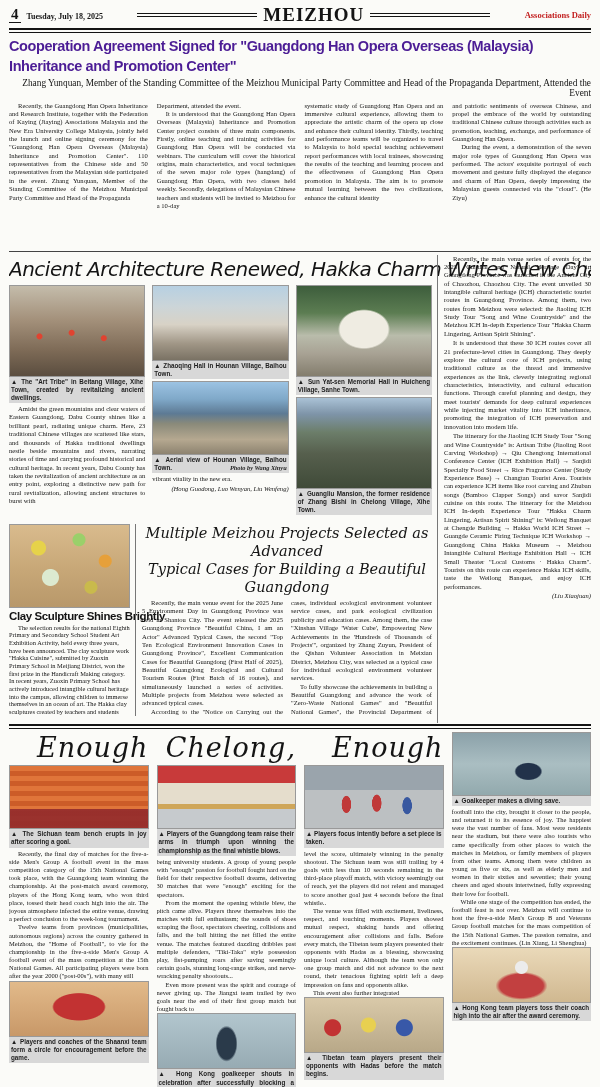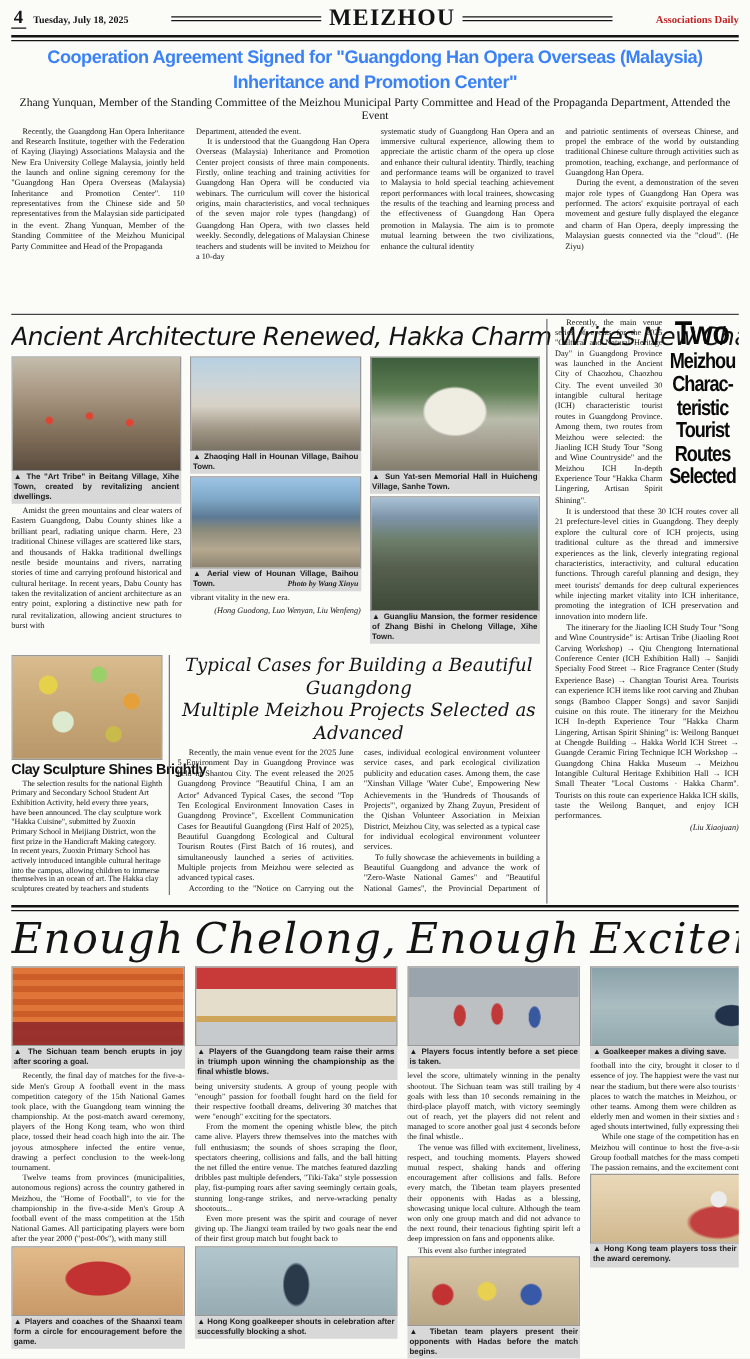--- a/index.html
+++ b/index.html
@@ -13,22 +13,22 @@
   .pageno{font-size:15px;font-weight:bold;border-bottom:1.5px solid #141414;padding:0 2px;line-height:1}
   .date{font-size:8px;font-weight:bold}
   .mh-center{display:flex;align-items:center;gap:6px;flex:1;justify-content:center}
   .mh-rule{flex:0 0 120px;height:4px;border-top:1.5px solid #141414;border-bottom:0.5px solid #141414}
   .mh-title{font-size:19px;font-weight:bold;letter-spacing:1px;font-family:"Liberation Serif",serif}
   .mh-right{font-size:8.5px;font-weight:bold;color:#c32222}
   .dbl-rule{height:5px;border-top:2px solid #141414;border-bottom:1px solid #141414;margin:1px 0 3px}
   .thin-rule{border-top:1px solid #444;margin:3px 0}
 
   
-  .lead h1{color:#3b82f6;font-family:"Liberation Sans",sans-serif;font-weight:bold;font-size:14.5px;text-align:center;letter-spacing:-0.4px;line-height:1.4;margin:2px 0 1px}
-  .lead h2{font-size:9.3px;font-weight:normal;text-align:center;margin-bottom:4px}
+  .lead h1{color:#4c1d95;font-family:"Liberation Sans",sans-serif;font-weight:bold;font-size:14.5px;text-align:left;letter-spacing:-0.4px;line-height:1.4;margin:2px 0 1px}
+  .lead h2{font-size:9.3px;font-weight:normal;text-align:right;margin-bottom:4px}
   .cols4{display:flex;gap:9px;height:146px;overflow:hidden}
   .cols4 .col{flex:1 1 0}
   p.body,.col p{font-size:6.6px;line-height:1.27;text-align:justify}
   p.indent{text-indent:9px}
   .byline{font-size:6.6px;font-style:italic;text-align:right;margin-top:1px}
 
   
   .middle{display:flex;height:468px;overflow:hidden}
   .mid-left{width:428px;padding-right:5px}
   .mid-right{flex:1;border-left:1px solid #777;padding-left:6px}
@@ -51,21 +51,21 @@
   .sb-top{display:flex;gap:3px}
   .sb-narrow{flex:1}
   .vert-head{width:58px;text-align:center;font-family:"Liberation Sans",sans-serif;font-weight:800;color:#0a0a0a}
   .vh-big{font-size:23px;line-height:1;transform:scaleY(1.15);margin-bottom:3px}
   .vh{font-size:14.5px;line-height:1.28;letter-spacing:-0.8px;transform:scaleY(1.2)}
   .mid-right p{margin-bottom:1px}
 
   
   .sports{display:flex;gap:8px;height:380px;overflow:hidden;margin-top:2px}
   .scol{flex:1 1 0}
-  .script{font-family:"DejaVu Serif",serif;font-style:italic;font-weight:500;font-size:34px;text-align:left;line-height:1.1;margin:1px 0 3px;letter-spacing:1px}
+  .script{font-family:"DejaVu Serif",serif;font-style:italic;font-weight:500;font-size:27px;text-align:right;line-height:1.1;margin:1px 0 3px;letter-spacing:1px}
   .stext{overflow:hidden}
   .scol p{font-size:6.5px;line-height:1.26;text-align:justify}
 
   
   .ph-art{height:92px;background:
     radial-gradient(circle at 22% 56%,#e04330 2.5px,rgba(0,0,0,0) 3.5px),
     radial-gradient(circle at 46% 52%,#e04330 2.5px,rgba(0,0,0,0) 3.5px),
     radial-gradient(circle at 70% 58%,#e04330 2.5px,rgba(0,0,0,0) 3.5px),
     linear-gradient(180deg,#c4bcab 0%,#a3907a 38%,#7d6a56 72%,#5a4d3f 100%)}
   .ph-zhaoqing{height:76px;background:linear-gradient(180deg,#b7d0e2 0%,#ccd5d8 28%,#d8d2c6 52%,#a09686 78%,#7a7264 100%)}
@@ -182,49 +182,40 @@
       </div>
       <div class="mid-bottom">
         <div class="clay">
           <div class="photo ph-food"></div>
           <h3>Clay Sculpture Shines Brightly</h3>
           <p class="indent">The selection results for the national Eighth Primary and Secondary School Student Art Exhibition Activity, held every three years, have been announced. The clay sculpture work "Hakka Cuisine", submitted by Zuoxin Primary School in Meijiang District, won the first prize in the Handicraft Making category. In recent years, Zuoxin Primary School has actively introduced intangible cultural heritage into the campus, allowing children to immerse themselves in an ocean of art. The Hakka clay sculptures created by teachers and students involve meticulous craftsmanship in every step, from shaping, drying, and coloring to firing. The top-award-winning "Hakka Cuisine" was also guided by the school's teacher, Liao Jing.</p>
 
         </div>
         <div class="beautiful">
           <div class="ital-head">
+            <div>Multiple Meizhou Projects Selected as Advanced</div>
             <div>Typical Cases for Building a Beautiful Guangdong</div>
-            <div>Multiple Meizhou Projects Selected as Advanced</div>
           </div>
           <div class="cols2">
             <div class="col">
               <p class="body indent">Recently, the main venue event for the 2025 June 5 Environment Day in Guangdong Province was held in Shantou City. The event released the 2025 Guangdong Province "Beautiful China, I am an Actor" Advanced Typical Cases, the second "Top Ten Ecological Environment Innovation Cases in Guangdong Province", Excellent Communication Cases for Beautiful Guangdong (First Half of 2025), Beautiful Guangdong Ecological and Cultural Tourism Routes (First Batch of 16 routes), and simultaneously launched a series of activities. Multiple projects from Meizhou were selected as advanced typical cases.</p>
               <p class="body indent">According to the "Notice on Carrying out the 2025 'Beautiful China, I am an Actor' Advanced Typical Case Collection Activity", after city-level recommendations, comprehensive review, and public announcement of the list, the Provincial Department of Ecology and Environment selected 20 typical cases, including environmental facility opening cases, community environmental public participation cases, school ecological environment education cases, family green living practice</p>
             </div>
             <div class="col">
               <p class="body">cases, individual ecological environment volunteer service cases, and park ecological civilization publicity and education cases. Among them, the case "Xinshan Village 'Water Cube', Empowering New Achievements in the 'Hundreds of Thousands of Projects'", organized by Zhang Zuyun, President of the Qishan Volunteer Association in Meixian District, Meizhou City, was selected as a typical case for individual ecological environment volunteer services.</p>
               <p class="body indent">To fully showcase the achievements in building a Beautiful Guangdong and advance the work of "Zero-Waste National Games" and "Beautiful National Games", the Provincial Department of Ecology and Environment, under the theme "Watching the National Games, Seeing Beautiful Guangdong" and based on the beautiful resources of the 16 host cities for the games, released the first batch of 16 Beautiful Guangdong Ecological and Cultural Tourism Routes. Among them, Meizhou's "Jiaoling Longevity Countryside · Hundred-Mile Gallery" route was listed.</p>
 
             </div>
           </div>
         </div>
       </div>
     </div>
     <div class="mid-right">
       <div class="sb-top">
         <p class="body indent sb-narrow">Recently, the main venue series of events for the 2025 "Cultural and Natural Heritage Day" in Guangdong Province was launched in the Ancient City of Chaozhou, Chaozhou City. The event unveiled 30 intangible cultural heritage (ICH) characteristic tourist routes in Guangdong Province. Among them, two routes from Meizhou were selected: the Jiaoling ICH Study Tour "Song and Wine Countryside" and the Meizhou ICH In-depth Experience Tour "Hakka Charm Lingering, Artisan Spirit Shining".</p>
-        <div class="vert-head">
-          <div class="vh-big">Two</div>
-          <div class="vh">Meizhou</div>
-          <div class="vh">Charac-</div>
-          <div class="vh">teristic</div>
-          <div class="vh">Tourist</div>
-          <div class="vh">Routes</div>
-          <div class="vh">Selected</div>
-        </div>
       </div>
       <p class="body indent">It is understood that these 30 ICH routes cover all 21 prefecture-level cities in Guangdong. They deeply explore the cultural core of ICH projects, using traditional culture as the thread and immersive experiences as the link, cleverly integrating regional characteristics, interactivity, and cultural education functions. Through careful planning and design, they meet tourists' demands for deep cultural experiences while injecting market vitality into ICH inheritance, promoting the integration of ICH preservation and innovation into modern life.</p>
       <p class="body indent">The itinerary for the Jiaoling ICH Study Tour "Song and Wine Countryside" is: Artisan Tribe (Jiaoling Root Carving Workshop) → Qiu Chengtong International Conference Center (ICH Exhibition Hall) → Sanjidi Specialty Food Street → Rice Fragrance Center (Study Experience Base) → Changtan Tourist Area. Tourists can experience ICH items like root carving and Zhuban songs (Bamboo Clapper Songs) and savor Sanjidi cuisine on this route. The itinerary for the Meizhou ICH In-depth Experience Tour "Hakka Charm Lingering, Artisan Spirit Shining" is: Weilong Banquet at Chengde Building → Hakka World ICH Street → Guangde Ceramic Firing Technique ICH Workshop → Guangdong China Hakka Museum → Meizhou Intangible Cultural Heritage Exhibition Hall → ICH Small Theater "Local Customs · Hakka Charm". Tourists on this route can experience Hakka ICH skills, taste the Weilong Banquet, and enjoy ICH performances.</p>
       <div class="byline">(Liu Xiaojuan)</div>
     </div>
   </section>
 
   <div class="dbl-rule"></div>
 
   <section class="sports">
@@ -257,21 +248,20 @@
       <div class="cap">▲ Players focus intently before a set piece is taken.</div>
       <div class="stext">
         <p>level the score, ultimately winning in the penalty shootout. The Sichuan team was still trailing by 4 goals with less than 10 seconds remaining in the third-place playoff match, with victory seemingly out of reach, yet the players did not relent and managed to score another goal just 4 seconds before the final whistle..</p>
         <p class="indent">The venue was filled with excitement, liveliness, respect, and touching moments. Players showed mutual respect, shaking hands and offering encouragement after collisions and falls. Before every match, the Tibetan team players presented their opponents with Hadas as a blessing, showcasing unique local culture. Although the team won only one group match and did not advance to the next round, their tenacious fighting spirit left a deep impression on fans and opponents alike.</p>
         <p class="indent">This event also further integrated</p>
       </div>
       <div class="photo ph-hadas"></div>
       <div class="cap">▲ Tibetan team players present their opponents with Hadas before the match begins.</div>
     </div>
     <div class="scol">
-      <h2 class="script">Excitement</h2>
       <div class="photo ph-dive"></div>
       <div class="cap">▲ Goalkeeper makes a diving save.</div>
       <div class="stext">
         <p>football into the city, brought it closer to the people, and returned it to its essence of joy. The happiest were the vast number of fans. Most were residents near the stadium, but there were also tourists who came specifically from other places to watch the matches in Meizhou, or family members of players from other teams. Among them were children as young as five or six, as well as elderly men and women in their sixties and seventies; their young cheers and aged shouts intertwined, fully expressing their love for football.</p>
         <p class="indent">While one stage of the competition has ended, the football feast is not over. Meizhou will continue to host the five-a-side Men's Group B and Veterans Group football matches for the mass competition of the 15th National Games. The passion remains, and the excitement continues.  (Lin Xiang, Li Shenghua)</p>
       </div>
       <div class="photo ph-toss"></div>
       <div class="cap">▲ Hong Kong team players toss their coach high into the air after the award ceremony.</div>
     </div>
   </section>

